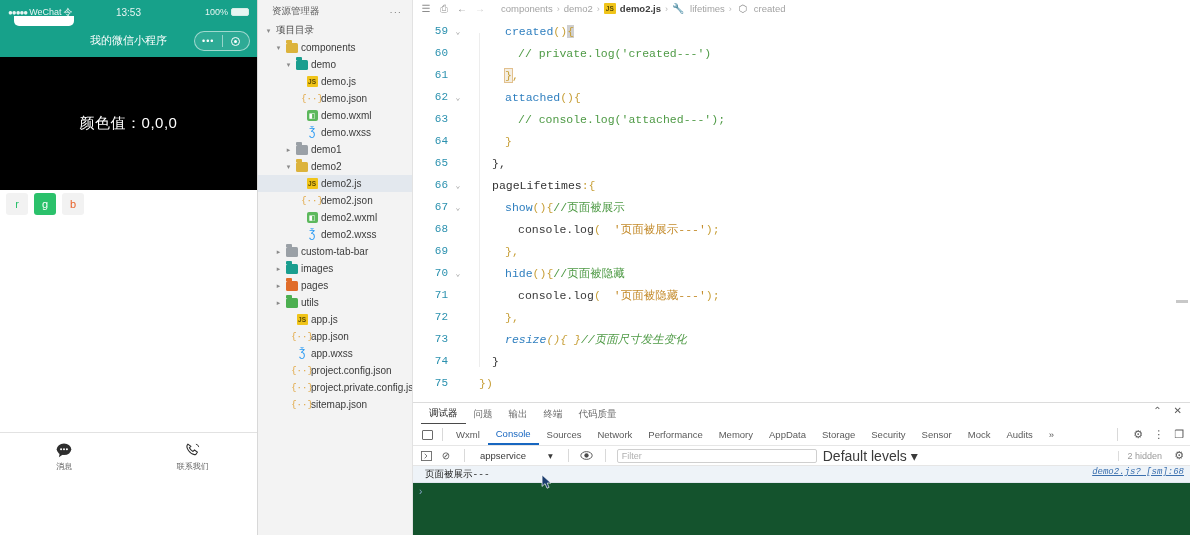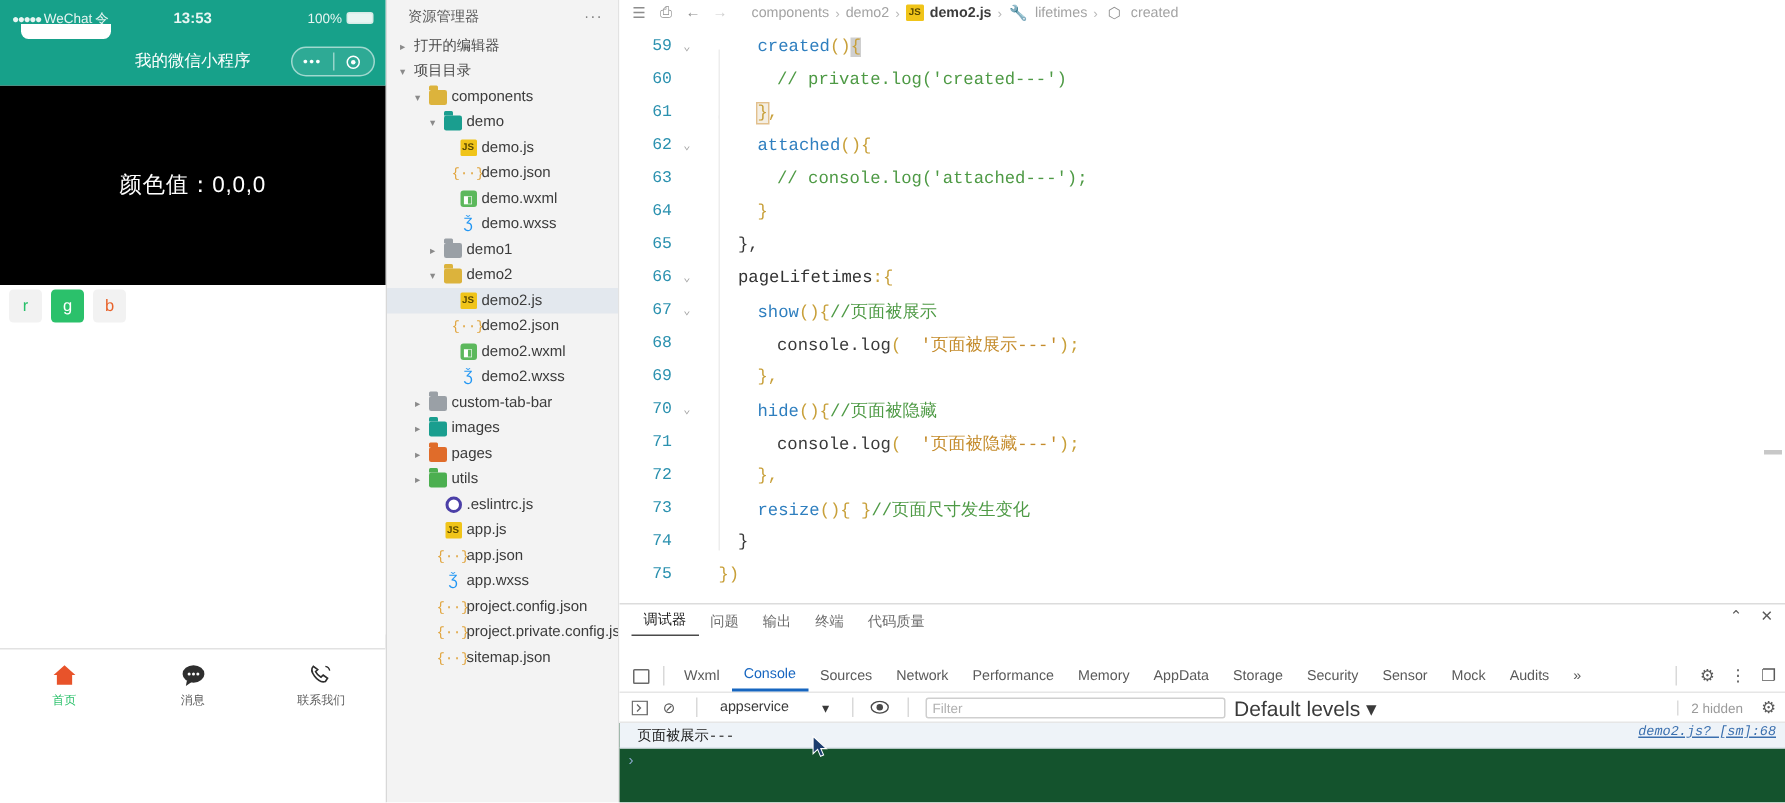--- a/index.html
+++ b/index.html
@@ -13,21 +13,21 @@
   
   .simulator { width: 258px; height: 535px; background: #ffffff; position: relative;
                border-right: 1px solid #d8d8d8; flex: 0 0 258px; }
   .sim-notch { position: absolute; top: 16px; left: 14px; width: 60px; height: 10px;
                background: #fff; border-radius: 0 0 5px 5px; z-index: 5; }
   .sim-statusbar { height: 24px; background: #17a18a; color: #e7f5f2;
                    display: flex; align-items: center; padding: 0 8px;
                    font-size: 9px; position: relative; }
   .sim-carrier { display: flex; align-items: center; gap: 2px; width: 33%; }
   .dots { letter-spacing: -1px; font-size: 8px; }
-  .sim-time { width: 34%; text-align: center; font-size: 10px; font-weight: bold; }
+  .sim-time { width: 34%; text-align: center; font-size: 10px; }
   .sim-batt { width: 33%; text-align: right; font-size: 9px;
               display: flex; align-items: center; justify-content: flex-end; gap: 3px; }
   .batt-body { width: 18px; height: 8px; border: 1px solid #d6ece7; border-radius: 2px;
                background: #e7f5f2; }
   .sim-navbar { height: 33px; background: #17a18a; color: #ffffff;
                 display: flex; align-items: center; justify-content: center;
                 position: relative; font-size: 11px; }
   .sim-capsule { position: absolute; right: 7px; top: 7px; width: 56px; height: 20px;
                  border: 1px solid rgba(255,255,255,.55); border-radius: 10px;
                  display: flex; align-items: center; background: rgba(255,255,255,.10); }
@@ -134,21 +134,21 @@
   
   .devtools { flex: 0 0 133px; height: 133px; border-top: 1px solid #dcdcdc;
               background: #ffffff; display: flex; flex-direction: column; }
   .dt-toprow { height: 21px; display: flex; align-items: flex-end;
                padding: 0 8px; position: relative; }
   .dt-cntab { font-size: 9.5px; color: #6b6b6b; padding: 0 8px 3px 8px; }
   .dt-cntab.active { color: #1a1a1a; border-bottom: 1.5px solid #4a4a4a; }
   .dt-winctl { position: absolute; right: 8px; top: 2px; display: flex; gap: 12px;
                color: #5a5a5a; font-size: 10px; }
   .dt-tabsrow { height: 22px; display: flex; align-items: center;
-                border-bottom: 1px solid #e6e6e6; padding-left: 4px; position: relative; margin-top: 16px; }
+                border-bottom: 1px solid #e6e6e6; padding-left: 4px; position: relative; }
   .dt-insp { width: 20px; display: flex; align-items: center; justify-content: center;
              color: #5a5a5a; }
   .insp-sq { width: 11px; height: 10px; border: 1.2px solid #6a6a6a; border-radius: 1px;
              position: relative; }
   .vdiv { width: 1px; height: 13px; background: #d9d9d9; margin: 0 5px; }
   .dt-tab { font-size: 9.5px; color: #5a5a5a; padding: 3px 8px 4px 8px;
             white-space: nowrap; }
   .dt-tab.active { color: #1766c0; border-bottom: 2px solid #1766c0; }
   .dt-right { position: absolute; right: 6px; display: flex; align-items: center;
               gap: 10px; color: #5a5a5a; font-size: 11px; }
@@ -218,26 +218,20 @@
 
     <div class="sim-rgbbar">
       <div class="rgb-btn rgb-r">r</div>
       <div class="rgb-btn rgb-g">g</div>
       <div class="rgb-btn rgb-b">b</div>
     </div>
 
     <div class="sim-body"></div>
 
     <div class="sim-tabbar">
-      <div class="tab-item active">
-        <svg width="18" height="16" viewBox="0 0 24 22">
-          <path d="M12 2 L22 11 L19 11 L19 20 L5 20 L5 11 L2 11 Z" fill="#e8532a"></path>
-        </svg>
-        <span class="tab-label">首页</span>
-      </div>
       <div class="tab-item">
         <svg width="18" height="16" viewBox="0 0 24 22">
           <ellipse cx="12" cy="10" rx="10" ry="8" fill="#2e2e2e"></ellipse>
           <path d="M6 16 L5 21 L11 17 Z" fill="#2e2e2e"></path>
           <circle cx="8" cy="10" r="1.4" fill="#fff"></circle>
             <circle cx="12" cy="10" r="1.4" fill="#fff"></circle>
             <circle cx="16" cy="10" r="1.4" fill="#fff"></circle>
         </svg>
         <span class="tab-label">消息</span>
       </div>
@@ -251,24 +245,20 @@
     </div>
     <div class="sim-foot"></div>
   </div>
 
   <div class="explorer">
     <div class="exp-header">
       <span>资源管理器</span>
       <span class="exp-more">···</span>
     </div>
     <div class="exp-section">
-      <span class="tw">▸</span>
-      <span>打开的编辑器</span>
-    </div>
-    <div class="exp-section">
       <span class="tw">▾</span>
       <span>项目目录</span>
     </div>
     <div id="tree-host">
         <div class="row" style="padding-left: 16px;">
           <span class="tw">▾</span>
           <span class="ico">
             <span class="fold f-yellow"></span>
           </span>
           <span class="lbl">components</span>
@@ -370,27 +360,20 @@
             <span class="fold f-orange"></span>
           </span>
           <span class="lbl">pages</span>
         </div>
         <div class="row" style="padding-left: 16px;">
           <span class="tw">▸</span>
           <span class="ico">
             <span class="fold f-green"></span>
           </span>
           <span class="lbl">utils</span>
-        </div>
-        <div class="row" style="padding-left: 26px;">
-          <span class="tw blank">·</span>
-          <span class="ico">
-            <span class="eslint-ico"></span>
-          </span>
-          <span class="lbl">.eslintrc.js</span>
         </div>
         <div class="row" style="padding-left: 26px;">
           <span class="tw blank">·</span>
           <span class="ico">
             <span class="js-ico">JS</span>
           </span>
           <span class="lbl">app.js</span>
         </div>
         <div class="row" style="padding-left: 26px;">
           <span class="tw blank">·</span>
@@ -522,21 +505,21 @@
             <span class="code-txt" style="padding-left: 53px;"><span class="k-plain">console</span><span class="k-plain">.</span><span class="k-plain">log</span><span class="k-pun">(</span><span class="k-str">'页面被隐藏---'</span><span class="k-pun">);</span></span>
           </div>
           <div class="crow">
             <span class="gutter">72</span>
             <span class="fold-col"></span>
             <span class="code-txt" style="padding-left: 40px;"><span class="k-pun">},</span></span>
           </div>
           <div class="crow">
             <span class="gutter">73</span>
             <span class="fold-col"></span>
-            <span class="code-txt" style="padding-left: 40px;"><span class="k-fn">resize</span><span class="k-pun">(){ }</span><span class="k-cn">//页面尺寸发生变化</span></span>
+            <span class="code-txt" style="padding-left: 40px; font-style: italic;"><span class="k-fn">resize</span><span class="k-pun">(){ }</span><span class="k-cn">//页面尺寸发生变化</span></span>
           </div>
           <div class="crow">
             <span class="gutter">74</span>
             <span class="fold-col"></span>
             <span class="code-txt" style="padding-left: 27px;"><span class="k-plain">}</span></span>
           </div>
           <div class="crow">
             <span class="gutter">75</span>
             <span class="fold-col"></span>
             <span class="code-txt" style="padding-left: 14px;"><span class="k-pun">})</span></span>

